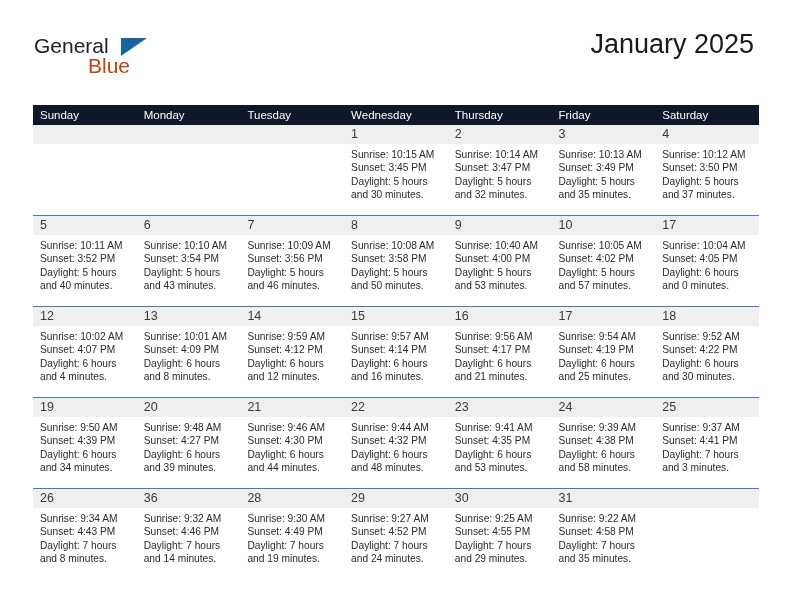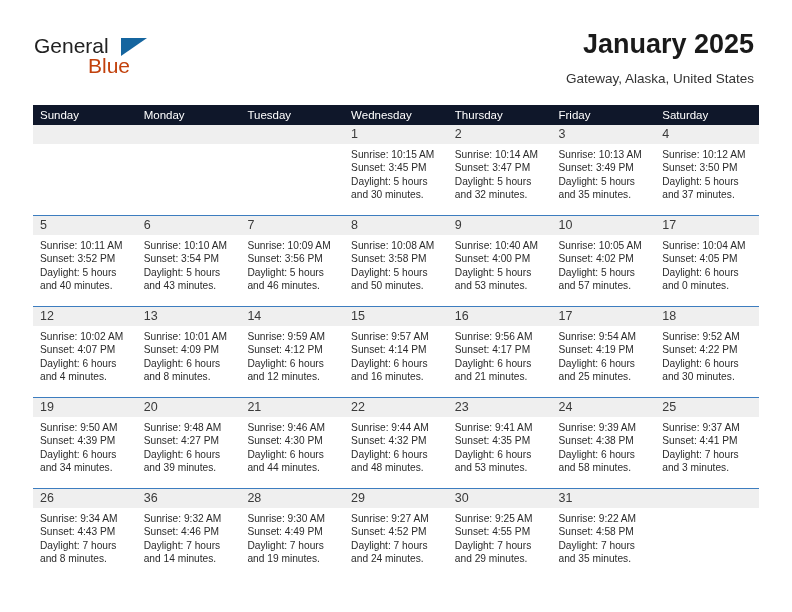--- a/index.html
+++ b/index.html
@@ -66,21 +66,21 @@
     position: absolute;
     right: 38px;
     top: 28px;
     text-align: right;
   }
   .cal-title {
     font-size: 27px;
     color: #1a1a1a;
     line-height: 33px;
     white-space: nowrap;
-    font-weight: bold;
+    font-weight: normal;
     margin: 0;
   }
   .cal-subtitle {
     margin-top: 9px;
     font-size: 13.5px;
     color: #333333;
     line-height: 17px;
     white-space: nowrap;
   }
 
@@ -149,21 +149,20 @@
   <div class="header">
 
     <div class="brand">
       <span class="brand-line1">General</span>
       <span class="brand-triangle"></span>
       <span class="brand-line2">Blue</span>
     </div>
 
     <div class="title-block">
       <h1 class="cal-title">January 2025</h1>
-      <div class="cal-subtitle">Gateway, Alaska, United States</div>
     </div>
 
   </div>
 
   <table class="calendar">
     <thead>
       <tr class="dow-row">
         <th>Sunday</th>
         <th>Monday</th>
         <th>Tuesday</th>

